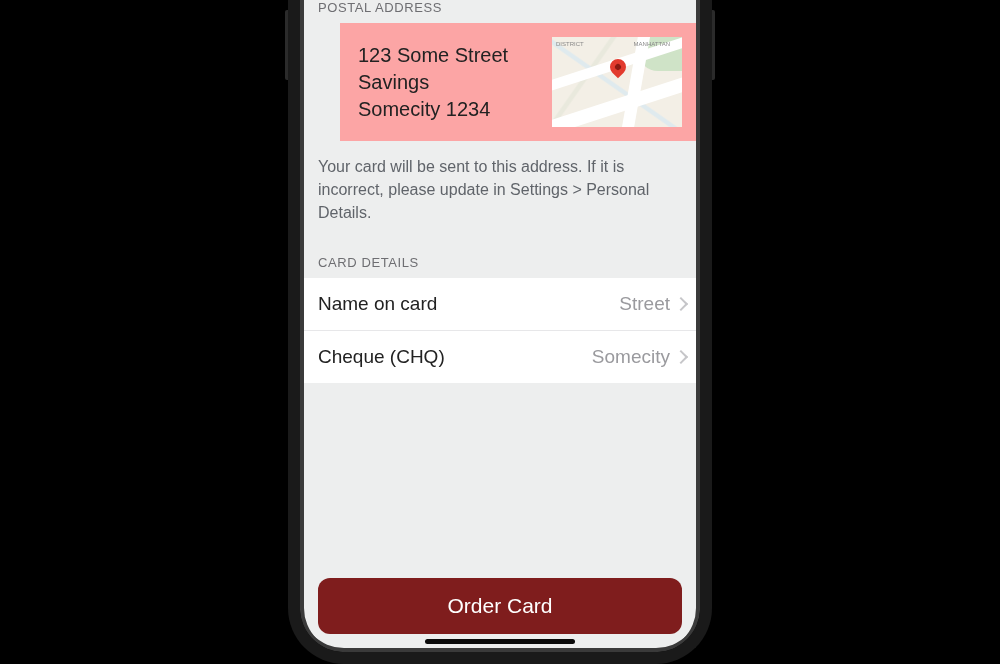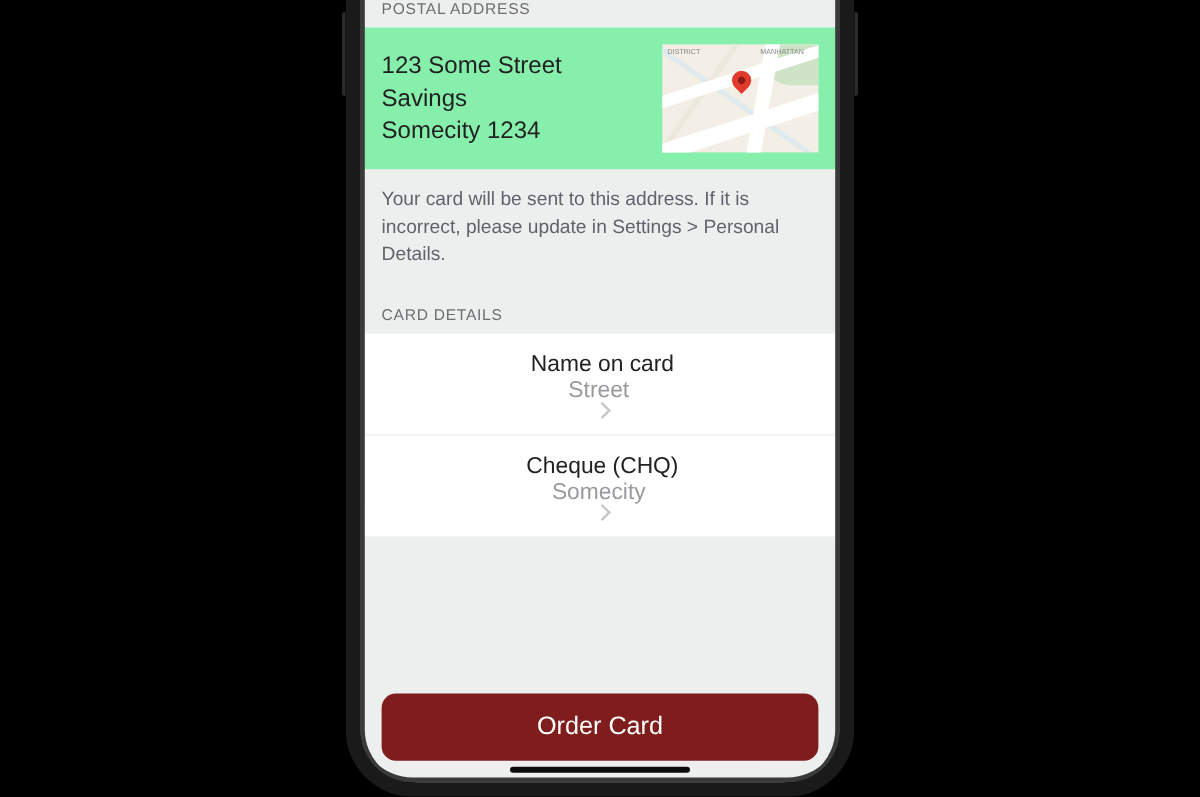--- a/index.html
+++ b/index.html
@@ -58,24 +58,25 @@
     overflow: hidden;
   }
   .section-header {
     font-size: 13px;
     letter-spacing: 0.6px;
     color: #6e6e72;
     padding: 6px 18px 8px 18px;
   }
   .section-header.first { padding-top: 0; }
   .addr-card {
-    background: #86efac;
+    background: #fca5a5;
     display: flex;
     align-items: center;
     padding: 14px 18px;
+    margin-left: 40px;
   }
   .addr-lines { flex: 1; }
   .addr-line {
     font-size: 20px;
     color: #222;
     line-height: 1.35;
   }
   .map-thumb {
     width: 130px; height: 90px;
     background: #f3efe6;
@@ -111,21 +112,20 @@
     color: #60646a;
     line-height: 1.45;
     padding: 14px 18px 24px 18px;
   }
   .row {
     background: #fff;
     display: flex;
     align-items: center;
     padding: 15px 14px 15px 18px;
     border-bottom: 1px solid #e7e7e9;
-    flex-direction: column;
   }
   .row:last-of-type { border-bottom: none; }
   .row-label { flex: 1; font-size: 19px; color: #222; }
   .row-value { font-size: 19px; color: #9a9a9e; margin-right: 6px; }
   .chev {
     width: 10px; height: 10px;
     border-top: 2.5px solid #c6c6c9;
     border-right: 2.5px solid #c6c6c9;
     transform: rotate(45deg);
   }

